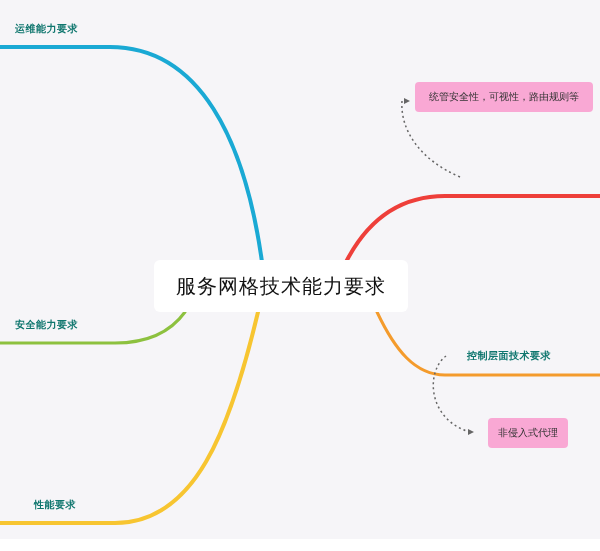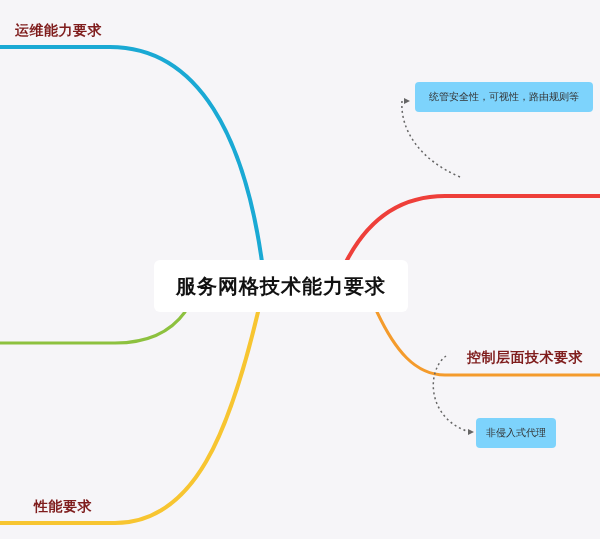--- a/index.html
+++ b/index.html
@@ -1,21 +1,21 @@
 <!DOCTYPE html>
 <html><head>
 <meta charset="utf-8">
 <style>
   html,body{margin:0;padding:0;background:#ffffff;}
   #stage{position:relative;width:600px;height:551px;overflow:hidden;font-family:"DejaVu Sans","Liberation Sans",sans-serif;}
   #canvas{position:absolute;left:0;top:0;width:600px;height:539px;background:#f6f5f8;}
   svg.links{position:absolute;left:0;top:0;width:600px;height:539px;}
-  .topic{position:absolute;font-weight:bold;color:#7f1d1d;font-size:14px;white-space:nowrap;letter-spacing:0.5px;}
-  .central{position:absolute;left:154px;top:260px;width:254px;height:52px;background:#ffffff;border-radius:6px;display:flex;align-items:center;justify-content:center;font-size:20px;font-weight:bold;color:#111;letter-spacing:1px;}
-  .note{position:absolute;background:#7dd3fc;border-radius:4px;color:#333;font-size:10px;display:flex;align-items:center;justify-content:center;white-space:nowrap;}
+  .topic{position:absolute;font-weight:bold;color:#0f766e;font-size:10px;white-space:nowrap;letter-spacing:0.5px;}
+  .central{position:absolute;left:154px;top:260px;width:254px;height:52px;background:#ffffff;border-radius:6px;display:flex;align-items:center;justify-content:center;font-size:20px;font-weight:normal;color:#111;letter-spacing:1px;}
+  .note{position:absolute;background:#f9a8d4;border-radius:4px;color:#333;font-size:10px;display:flex;align-items:center;justify-content:center;white-space:nowrap;}
 </style>
 </head>
 <body>
 
 <div id="stage">
   <div id="canvas">
     <svg class="links" viewBox="0 0 600 539">
 
       <path d="M0,47 L110,47 C200,47 245,140 262,262" fill="none" stroke="#1aa9d4" stroke-width="4" stroke-linecap="round"></path>
 
@@ -29,19 +29,20 @@
 
       <path d="M460,177 C420,160 400,130 402,101" fill="none" stroke="#666" stroke-width="1.5" stroke-dasharray="2,3"></path>
       <polygon points="404,98 410,101 404,104" fill="#666"></polygon>
       <path d="M446,356 C425,372 428,420 470,432" fill="none" stroke="#666" stroke-width="1.5" stroke-dasharray="2,3"></path>
       <polygon points="468,429 474,432 468,435" fill="#666"></polygon>
     </svg>
 
     <div class="central">服务网格技术能力要求</div>
 
     <div class="topic" style="left:15px;top:22px;">运维能力要求</div>
+    <div class="topic" style="left:15px;top:318px;">安全能力要求</div>
     <div class="topic" style="left:34px;top:498px;">性能要求</div>
     <div class="topic" style="left:467px;top:349px;">控制层面技术要求</div>
 
     <div class="note" style="left:415px;top:82px;width:178px;height:30px;">统管安全性，可视性，路由规则等</div>
-    <div class="note" style="left:476px;top:418px;width:80px;height:30px;">非侵入式代理</div>
+    <div class="note" style="left:488px;top:418px;width:80px;height:30px;">非侵入式代理</div>
   </div>
 </div>
 
 </body></html>

